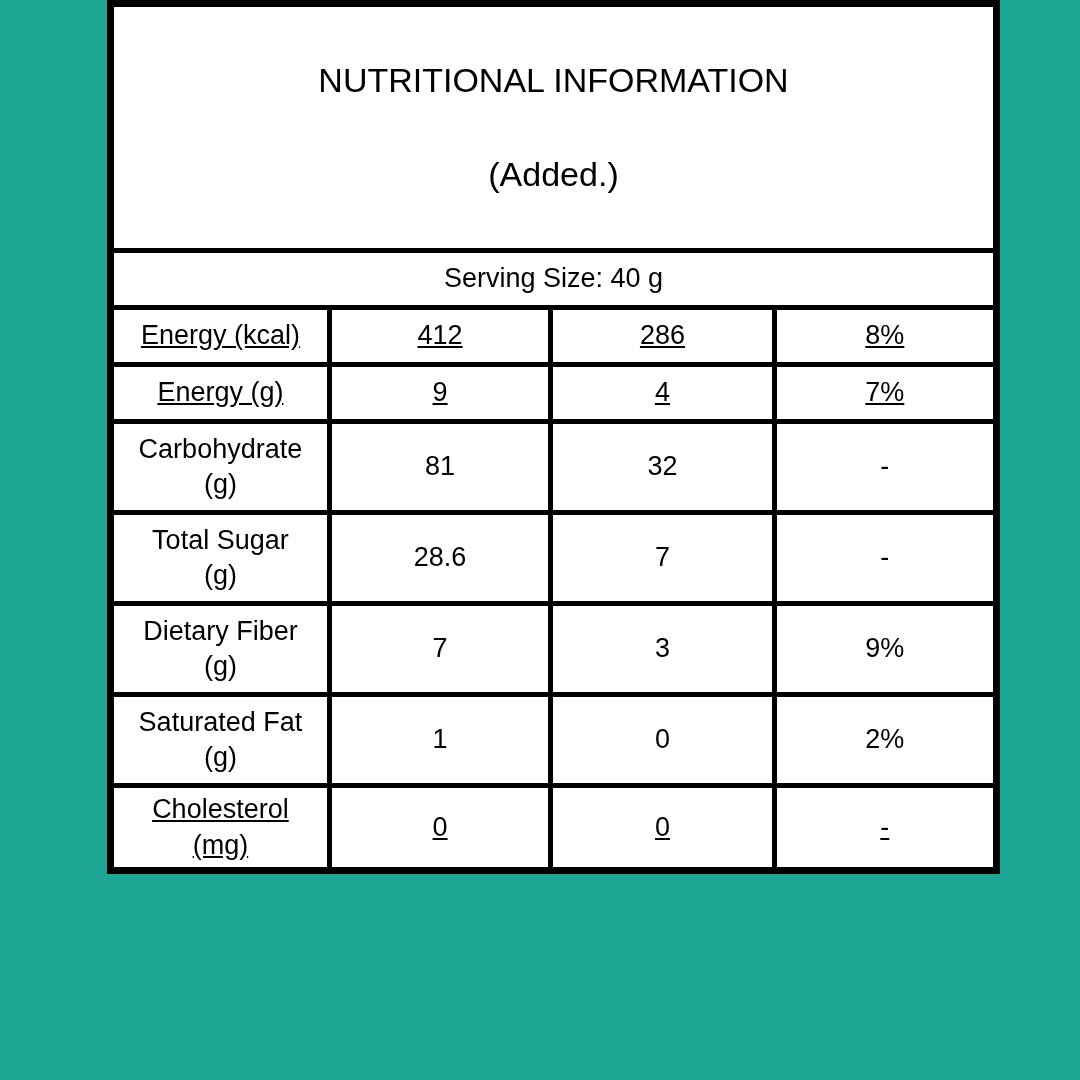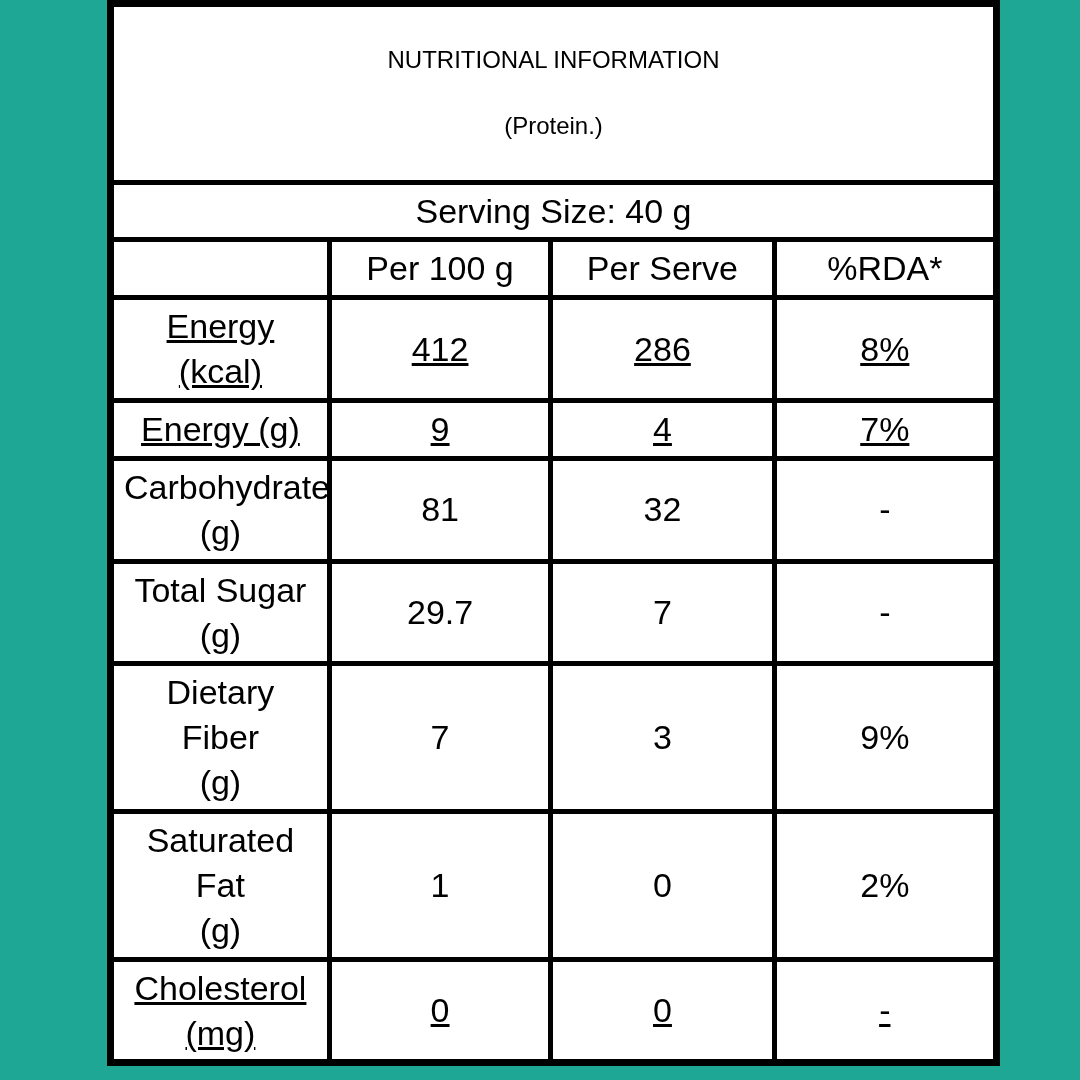--- a/index.html
+++ b/index.html
@@ -21,27 +21,27 @@
     width: 100%;
     border-collapse: collapse;
     table-layout: fixed;
     background: #FFFFFF;
     border: 7px solid #000;
   }
   table.nutri td {
     border: 5px solid #000;
     text-align: center;
     vertical-align: middle;
-    font-size: 34px;
+    font-size: 27px;
     line-height: 1.32;
     padding: 4px 10px;
     white-space: pre-line;
     background: #FFFFFF;
   }
-  tr.r-title td { height: 80px; font-size: 24px; text-align: center; }
+  tr.r-title td { height: 80px; font-size: 34px; text-align: center; }
   tr.r-title .title-line { line-height: 1.45; }
   tr.r-serving td { height: 44px; }
   tr.r-head td { height: 44px; }
   tr.r-short td { height: 44px; text-decoration: underline; }
   tr.r-tall td { height: 78px; }
 </style>
 </head>
 <body>
 
 <div class="table-wrap">
@@ -50,35 +50,29 @@
       <col style="width:24.7%">
       <col style="width:25.0%">
       <col style="width:25.2%">
       <col style="width:25.1%">
     </colgroup>
 
     <tbody>
         <tr class="r-title">
       <td colspan="4">
         <div class="title-line">NUTRITIONAL INFORMATION</div>
-        <div class="title-line">(Protein.)</div>
+        <div class="title-line">(Added.)</div>
       </td>
     </tr>
 
     <tr class="r-serving">
       <td colspan="4">Serving Size: 40 g</td>
     </tr>
 
 
-    <tr class="r-head">
-      <td></td>
-      <td>Per 100 g</td>
-      <td>Per Serve</td>
-      <td>%RDA*</td>
-    </tr>
 
     <tr class="r-short">
       <td>Energy (kcal)</td>
       <td>412</td>
       <td>286</td>
       <td>8%</td>
     </tr>
 
     <tr class="r-short">
       <td>Energy (g)</td>
@@ -91,21 +85,21 @@
       <td>Carbohydrate
 (g)</td>
       <td>81</td>
       <td>32</td>
       <td>-</td>
     </tr>
 
     <tr class="r-tall">
       <td>Total Sugar
 (g)</td>
-      <td>29.7</td>
+      <td>28.6</td>
       <td>7</td>
       <td>-</td>
     </tr>
 
 
     <tr class="r-tall">
       <td>Dietary Fiber
 (g)</td>
       <td>7</td>
       <td>3</td>

